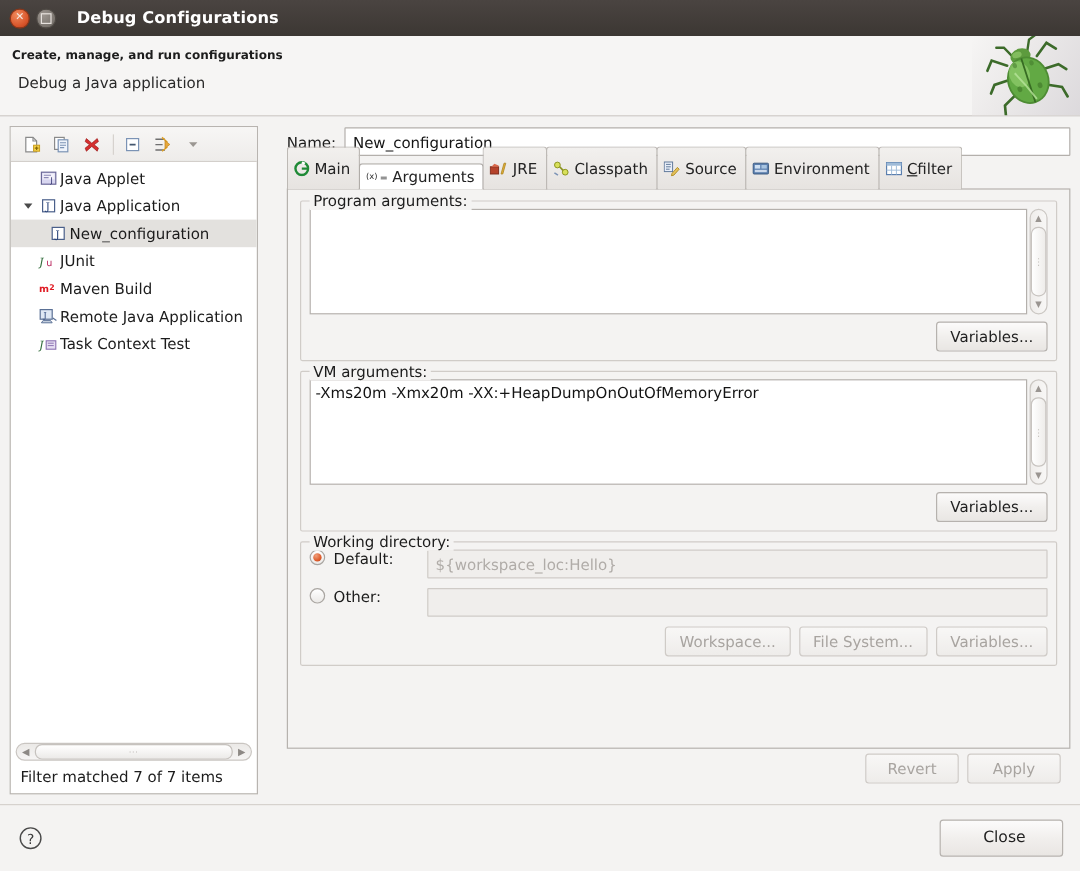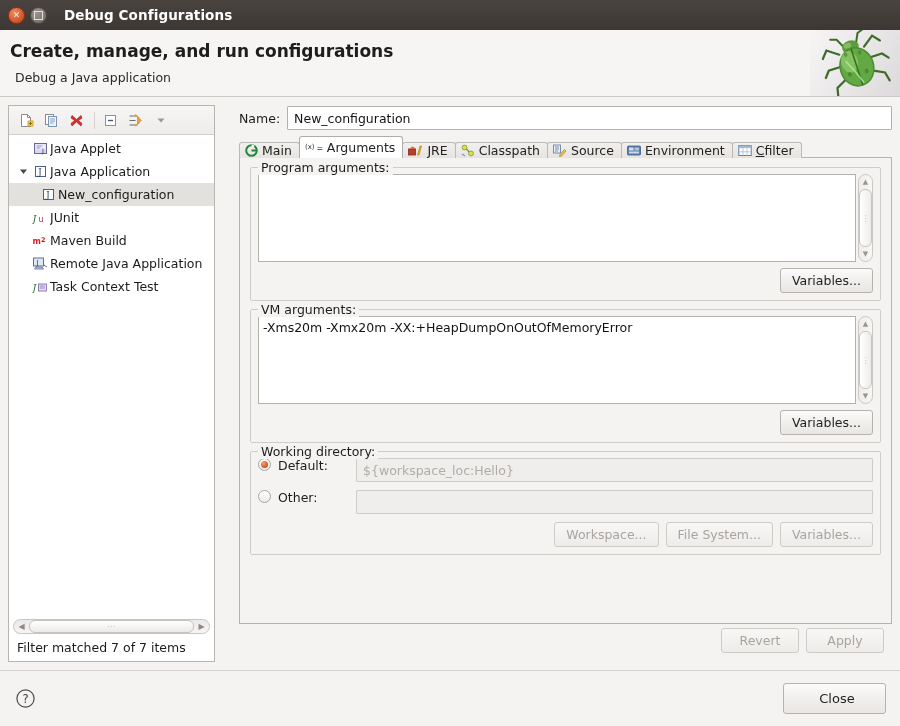--- a/index.html
+++ b/index.html
@@ -60,21 +60,21 @@
   .header {
     position: relative;
     height: 67px;
     background: #f6f5f4;
     border-bottom: 1px solid #cfcbc7;
     padding: 8px 0 0 10px;
     box-sizing: border-box;
     overflow: hidden;
   }
   .header-title {
-    font-size: 17px;
+    font-size: 10px;
     font-weight: bold;
     color: #1d1d1d;
     margin: 3px 0 0 0;
   }
   .header-sub {
     font-size: 12.5px;
     color: #2a2a2a;
     margin: 9px 0 0 5px;
   }
   .bug-wrap {
@@ -228,21 +228,21 @@
   .tabbar {
     display: flex;
     align-items: flex-end;
     height: 22px;
     position: relative;
     z-index: 2;
   }
   .tab {
     display: flex;
     align-items: center;
-    height: 16px;
+    height: 36px;
     padding: 0 7px 0 5px;
     font-size: 12.5px;
     color: #232323;
     background: linear-gradient(to bottom, #f2f0ee, #e6e3e0);
     border: 1px solid #bdb9b5;
     border-bottom: none;
     border-radius: 3px 3px 0 0;
     margin-right: -1px;
     box-sizing: border-box;
     white-space: nowrap;

